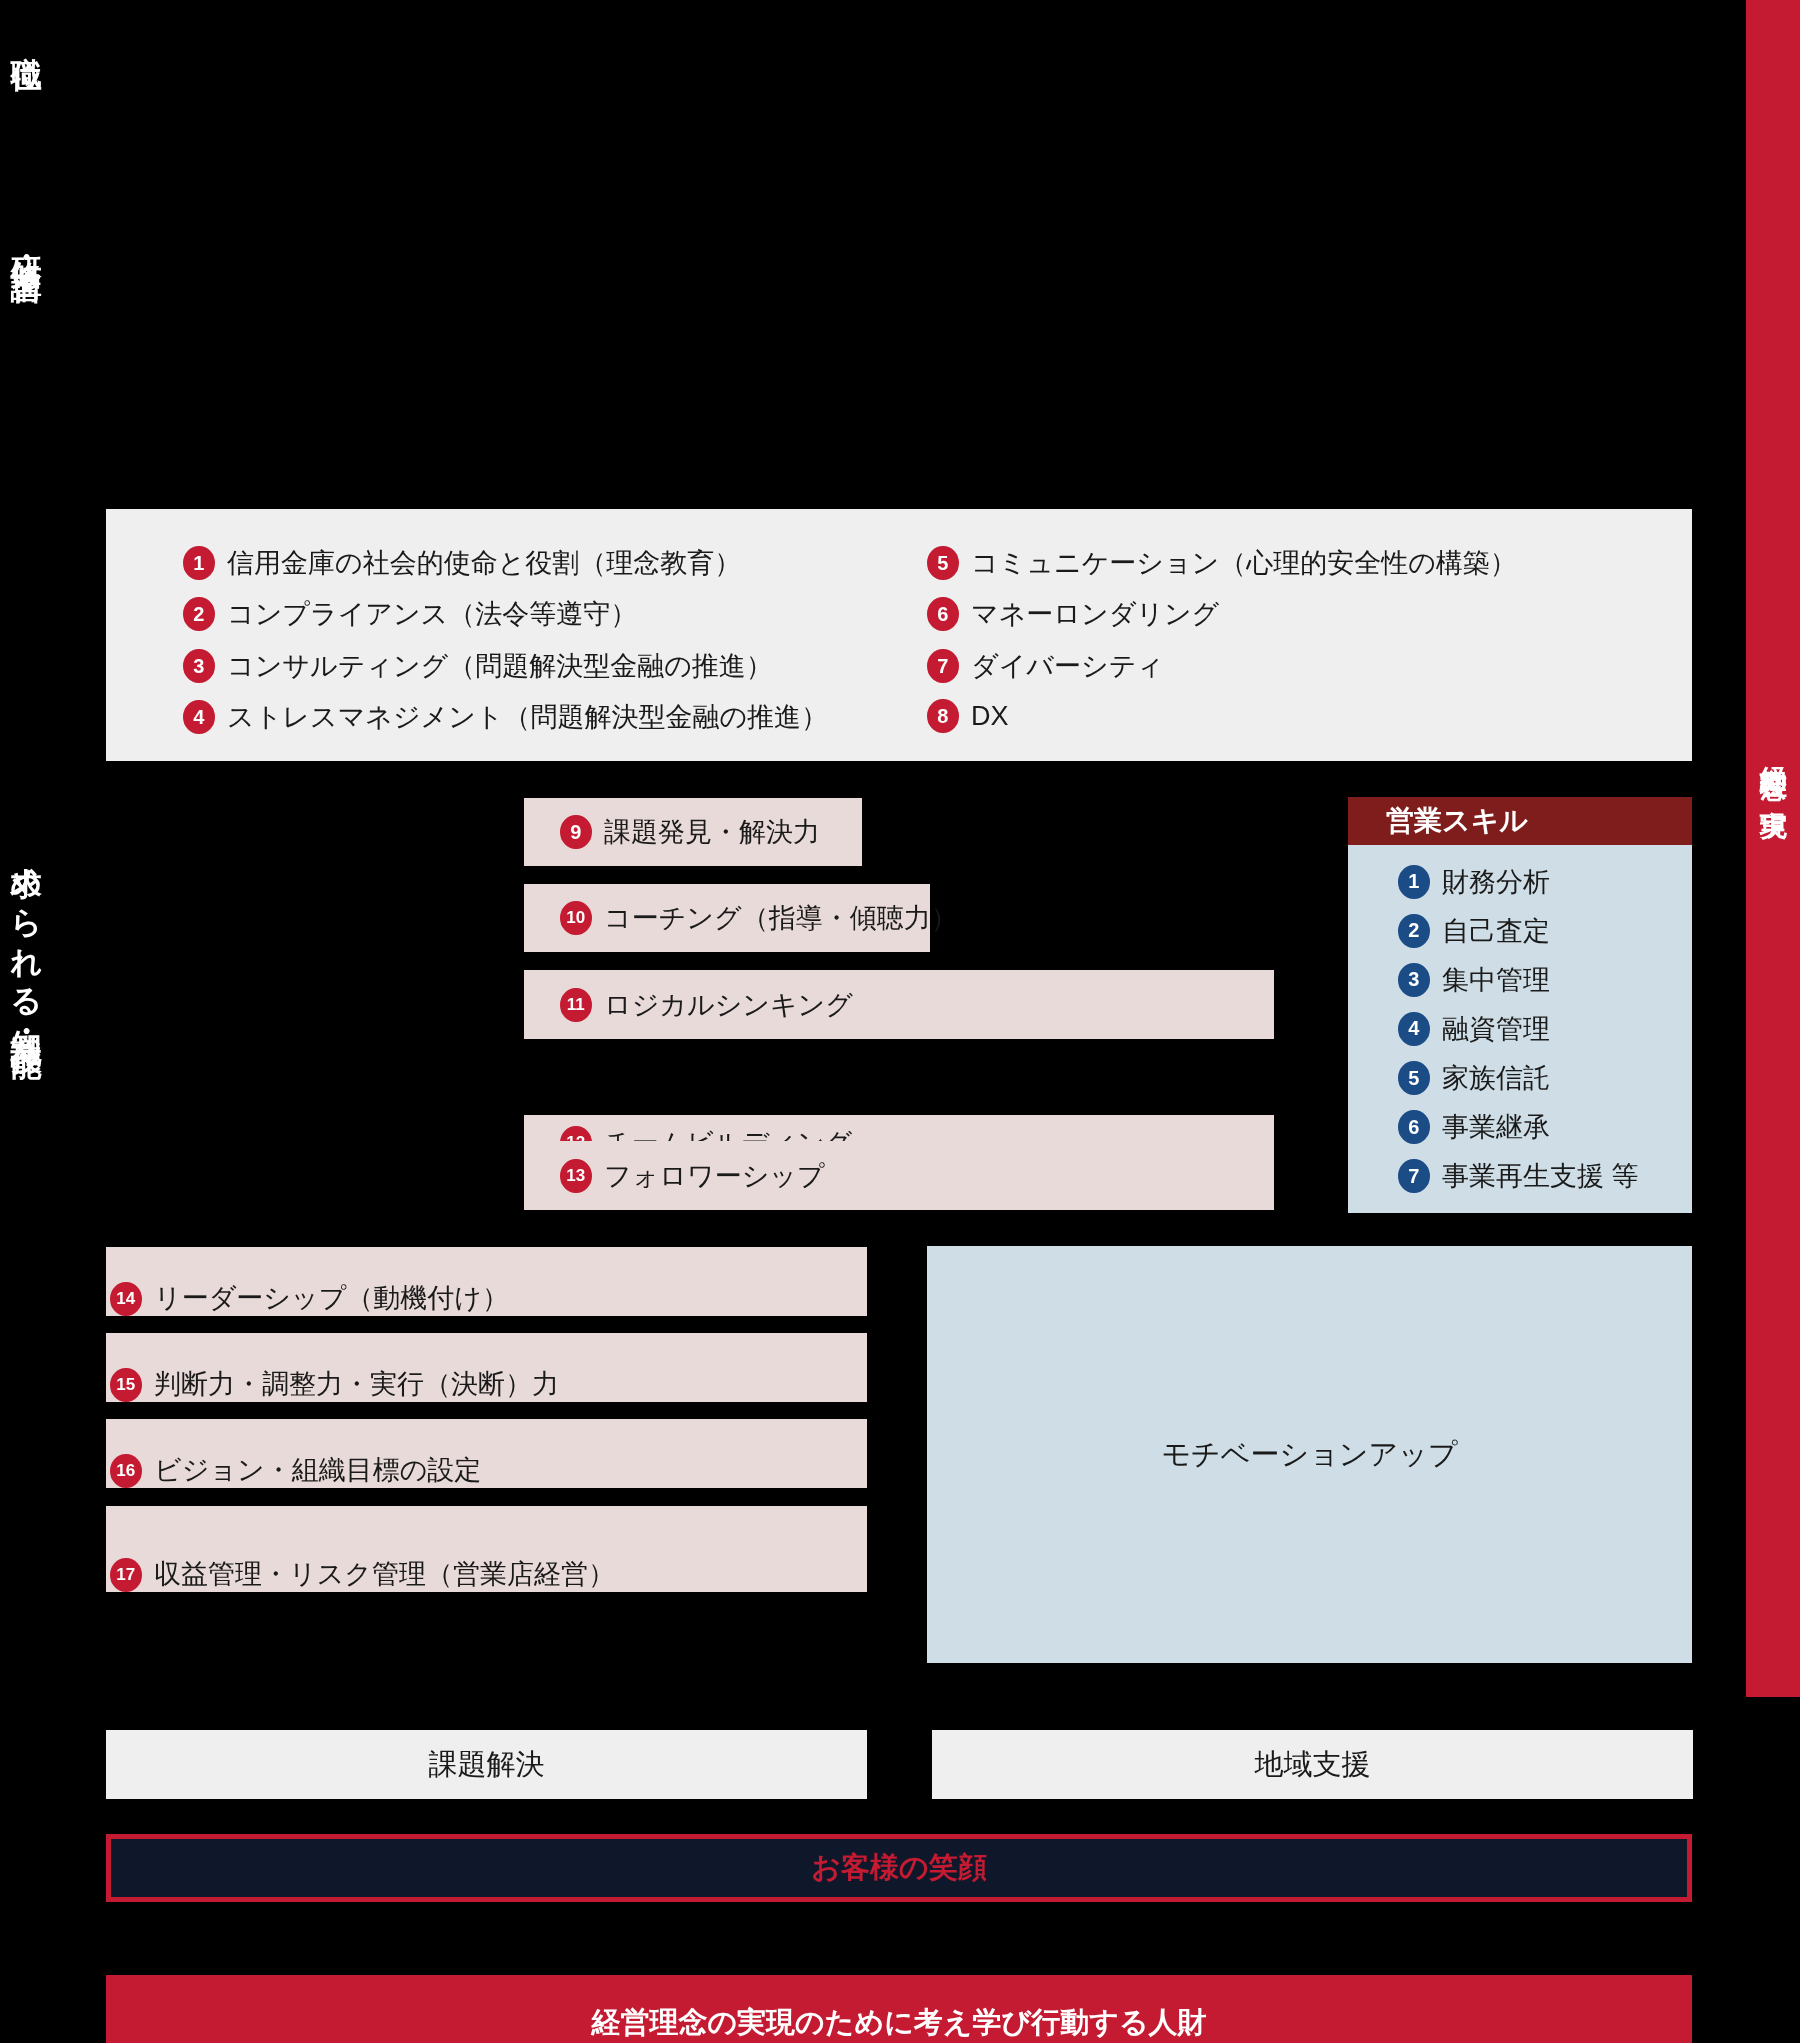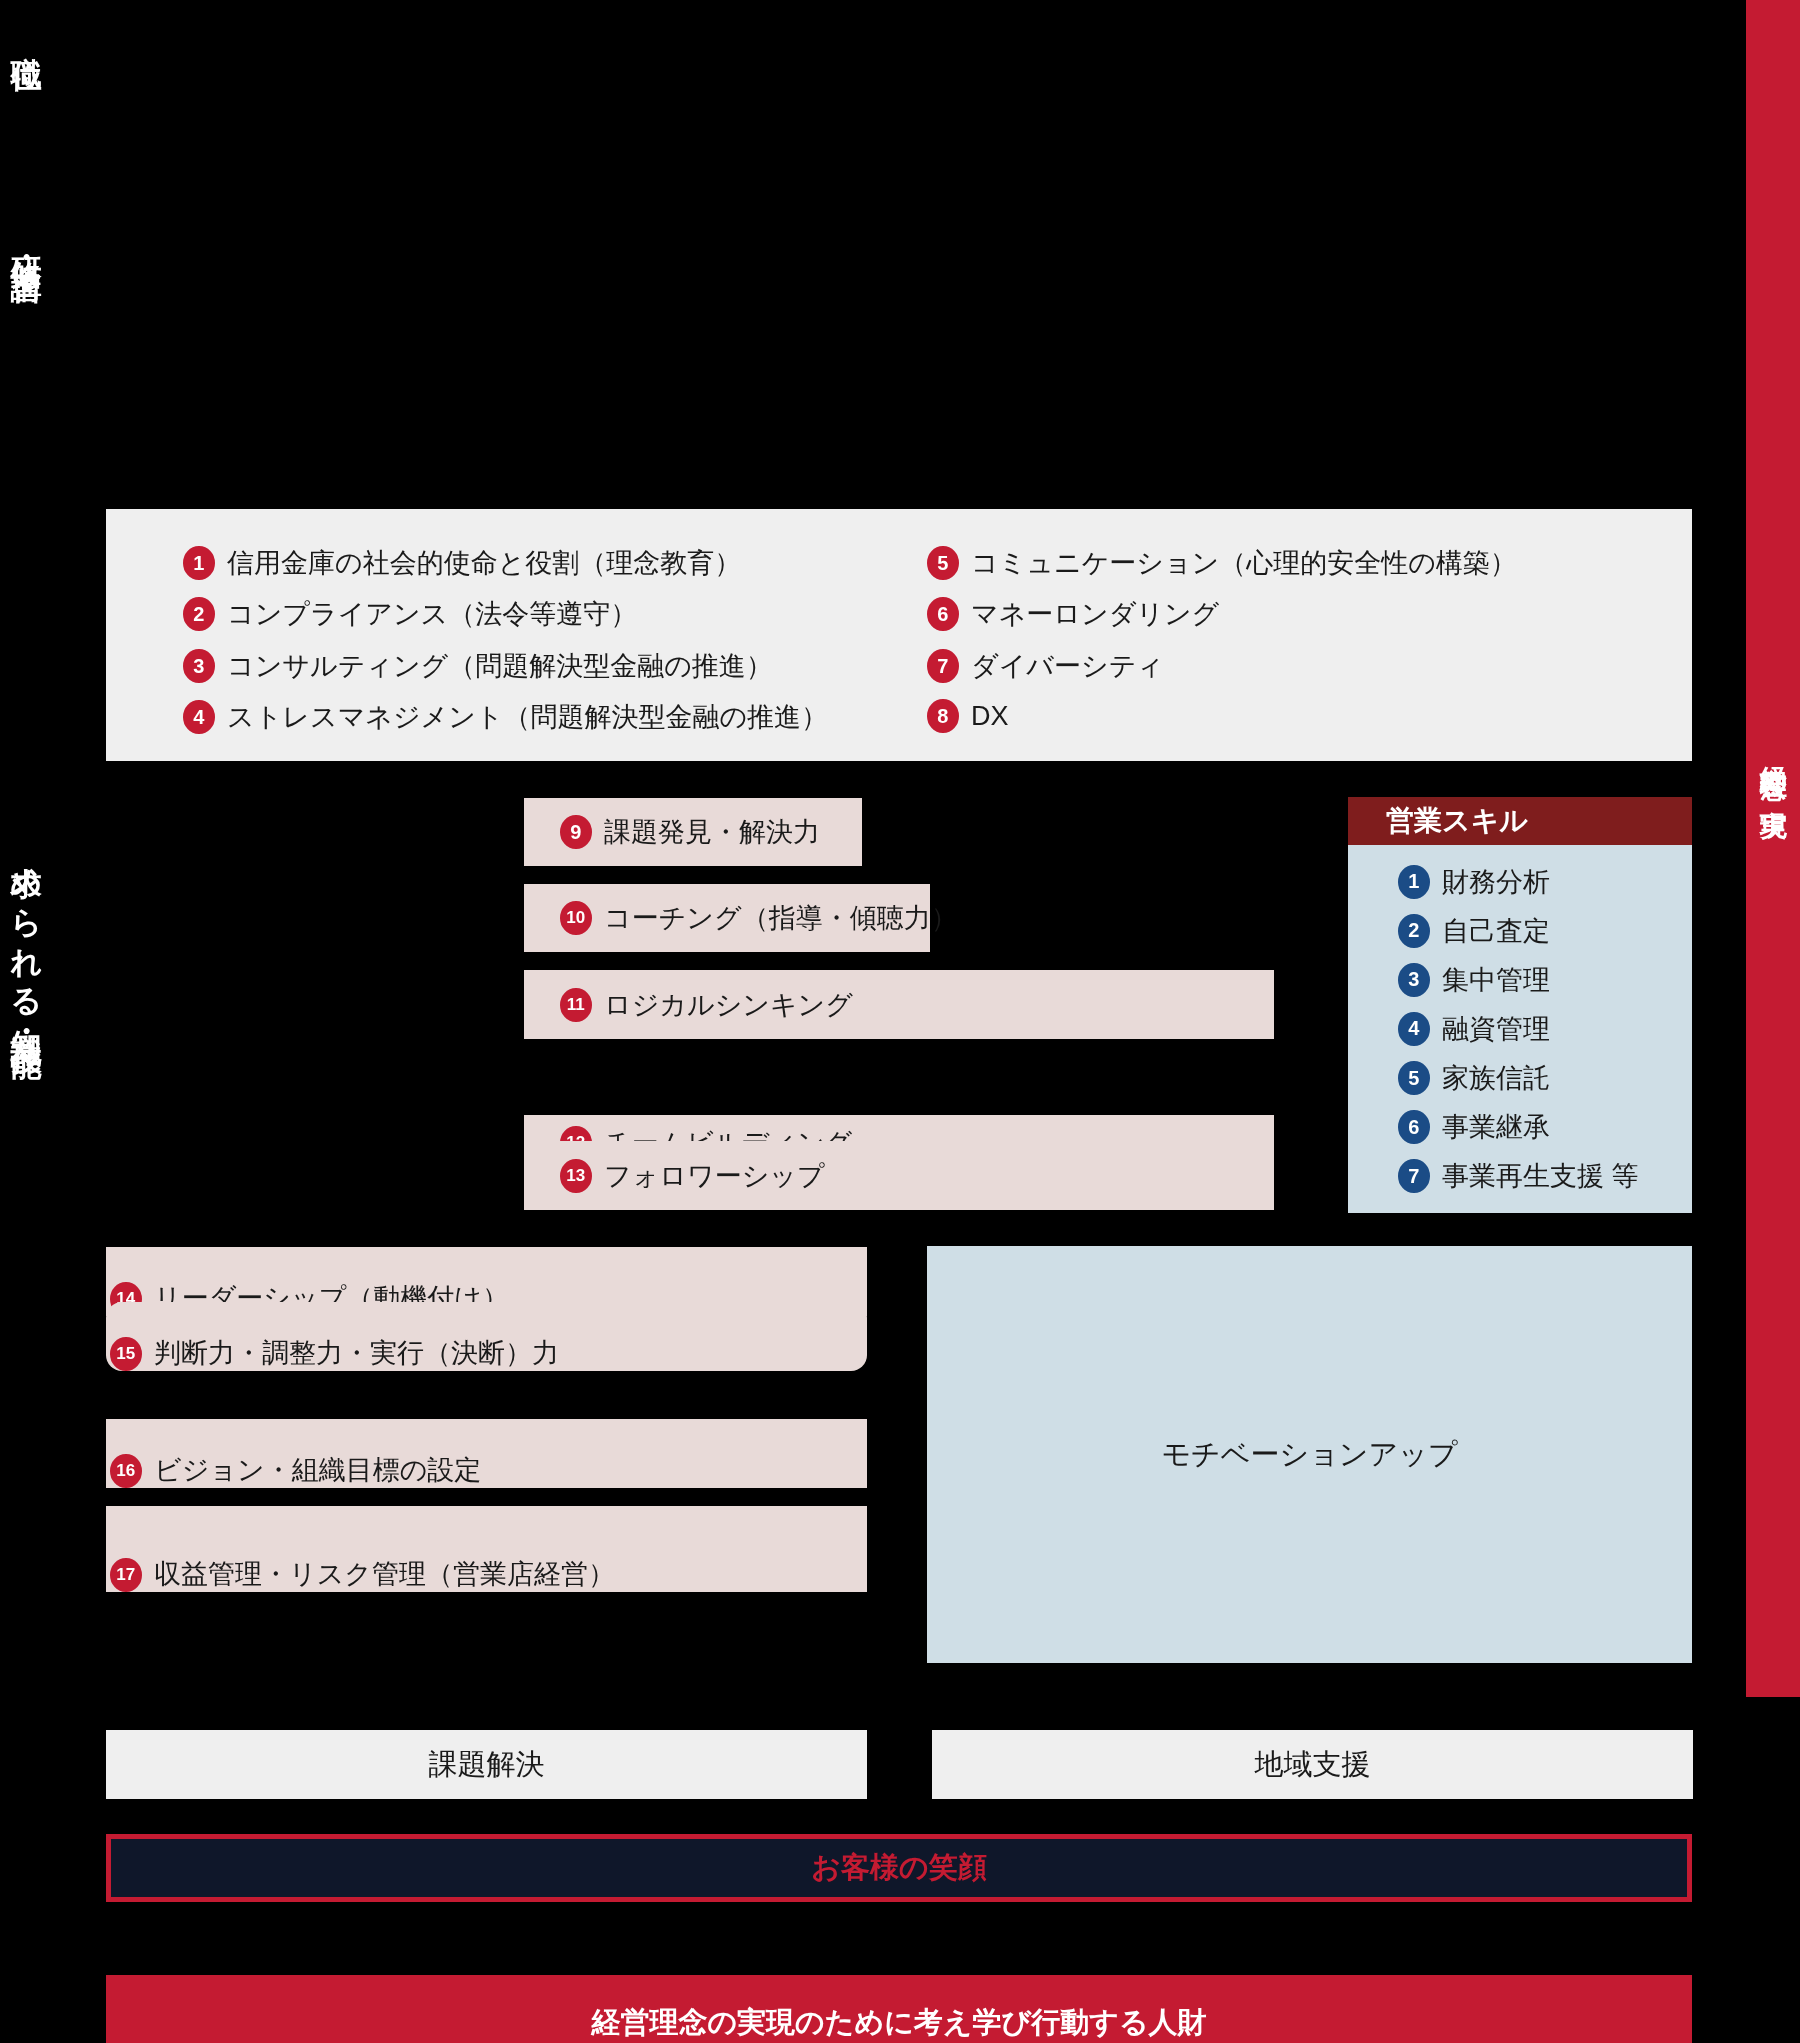--- a/index.html
+++ b/index.html
@@ -156,21 +156,21 @@
         <span class="circle c-blue">7</span>
         <span>事業再生支援 等</span>
       </div>
     </div>
   </div>
 
   <div class="abs panel-pink mgrbox row" style="left:106px;top:1247px;width:761px;height:69px;">
     <span class="circle c-red two">14</span>
     <span>リーダーシップ（動機付け）</span>
   </div>
-  <div class="abs panel-pink mgrbox row" style="left:106px;top:1302px;width:761px;height:69px;border-radius:16px;">
+  <div class="abs panel-pink mgrbox row" style="left:106px;top:1333px;width:761px;height:69px;">
     <span class="circle c-red two">15</span>
     <span>判断力・調整力・実行（決断）力</span>
   </div>
   <div class="abs panel-pink mgrbox row" style="left:106px;top:1419px;width:761px;height:69px;">
     <span class="circle c-red two">16</span>
     <span>ビジョン・組織目標の設定</span>
   </div>
   <div class="abs panel-pink mgrbox row" style="left:106px;top:1506px;width:761px;height:86px;">
     <span class="circle c-red two">17</span>
     <span>収益管理・リスク管理（営業店経営）</span>

